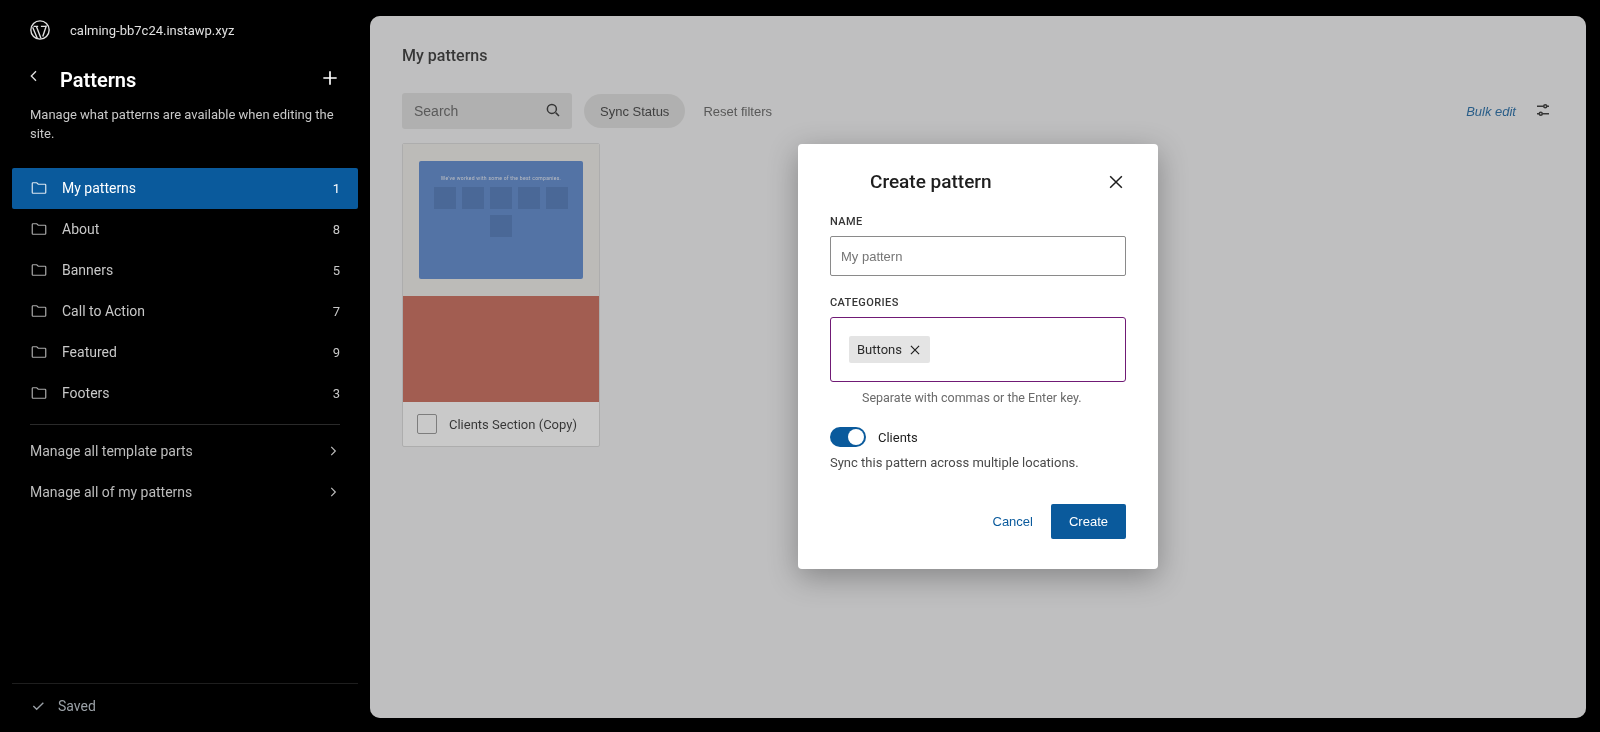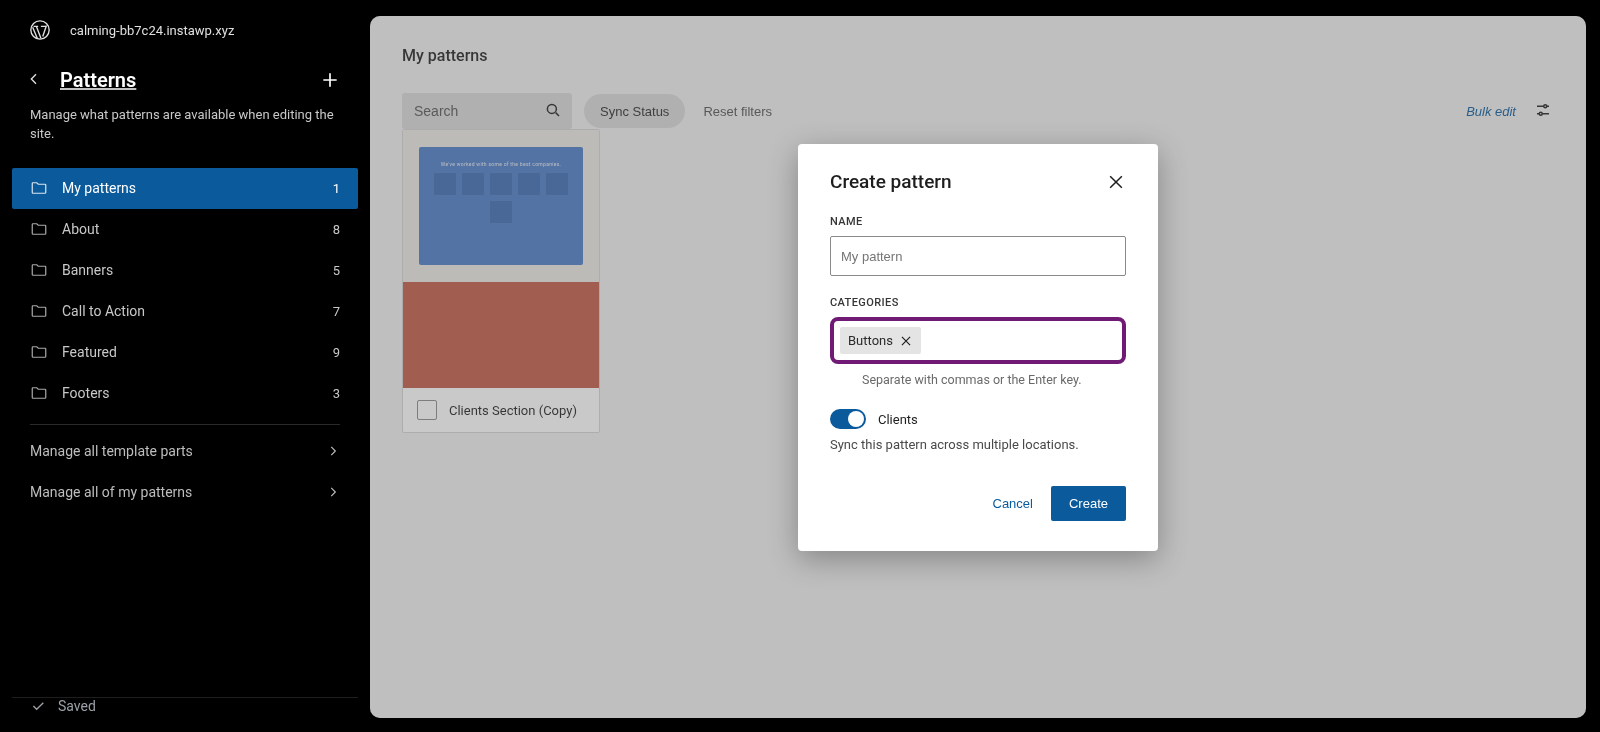--- a/index.html
+++ b/index.html
@@ -34,23 +34,22 @@
 
 .layout { display: flex; height: calc(100% - 60px); }
 .sidebar {
   width: 370px;
   padding: 0 12px;
   color: #c0c0c0;
   display: flex;
   flex-direction: column;
 }
 .sidebar-header {
-  display: flex; align-items: center; gap: 16px;
+  display: flex; gap: 16px;
   padding: 8px 18px 14px 14px;
-  text-decoration: underline;
 }
 .sb-back { width: 18px; height: 18px; cursor: pointer; color: #e0e0e0;}
 .sb-title { font-size: 20px; font-weight: 600; color: #fff; }
 .sb-add { margin-left: auto; width: 20px; height: 20px; cursor: pointer; color: #fff; }
 .sb-desc { font-size: 13px; color: #c8c8c8; line-height: 1.45; padding: 0 18px 24px; }
 .sb-list { list-style: none; }
 .sb-item {
   display: flex; align-items: center; gap: 14px;
   padding: 10px 18px; height: 41px;
   font-size: 14px; color: #c8c8c8; cursor: pointer;
@@ -58,21 +57,21 @@
 }
 .sb-item.active { background: #0a5a9c; color: #fff; }
 .sb-item .folder { width: 18px; height: 18px; opacity: 0.85; }
 .sb-item .count { margin-left: auto; font-size: 13px; }
 .sb-divider { height: 1px; background: #2a2a2a; margin: 10px 18px 6px; }
 .sb-link {
   display: flex; align-items: center; justify-content: space-between;
   padding: 10px 18px; height: 41px; font-size: 14px; color: #bdbdbd; cursor: pointer;
 }
 .sb-footer {
-  margin-top: auto; padding: 0 18px 18px; display: flex; align-items: center; gap: 12px;
+  margin-top: auto; padding: 14px 18px 18px; display: flex; align-items: center; gap: 12px;
   font-size: 14px; color: #9aa0a6; border-top: 1px solid #1e1e1e;
 }
 
 .main {
   flex: 1;
   background: #f0f0f1;
   margin: -44px 14px 14px 0;
   border-radius: 10px;
   padding: 30px 32px;
   position: relative;
@@ -93,21 +92,21 @@
 .pill {
   height: 34px; padding: 0 16px; border-radius: 17px; background: #d9d9d9;
   border: none; font-size: 13px; color: #2b2b2b; cursor: pointer;
 }
 .linkbtn { background: none; border: none; font-size: 13px; color: #525252; cursor: pointer; margin-left: 6px; }
 .toolbar-right { margin-left: auto; display: flex; align-items: center; gap: 18px; }
 .bulkedit { color: #0a5a9c; font-size: 13px; background: none; border: none; cursor: pointer; font-style: italic; }
 .settings-icon { width: 20px; height: 20px; cursor: pointer; color: #1e1e1e; }
 
 .card {
-  width: 198px; background: #fff;
+  margin-top: 14px; width: 198px; background: #fff;
   border: 1px solid #d4d4d4; border-radius: 2px; overflow: hidden;
 }
 .card-preview { height: 258px; display: flex; flex-direction: column; }
 .cp-top { flex: 0 0 152px; background: #eceae5; display: flex; align-items: center; justify-content: center; padding: 16px;}
 .cp-blue { width: 100%; height: 118px; background: #4a7bc8; border-radius: 2px; display:flex; flex-direction:column; align-items:center; padding-top:14px; gap:6px;}
 .cp-blue-text { font-size: 5px; color: #e8ecf4; letter-spacing: 0.3px;}
 .cp-row { display:flex; gap:6px;}
 .cp-sq { width:22px; height:22px; background:#3d6ab3; }
 .cp-sq2 { width:22px; height:22px; background:#3d6ab3; align-self:center;}
 .cp-bottom { flex: 1; background: #c45a47; }
@@ -120,31 +119,31 @@
 .modal-overlay {
   position: absolute; inset: 0; background: rgba(100,100,100,0.35);
   display: flex; align-items: flex-start; justify-content: center;
   padding-top: 128px;
 }
 .modal {
   width: 360px; background: #fff; border-radius: 4px;
   box-shadow: 0 8px 30px rgba(0,0,0,0.3);
   padding: 26px 32px 30px; color: #1e1e1e;
 }
-.modal-head { display:flex; align-items:center; margin-bottom: 22px; }
+.modal-head { display:flex; align-items:center; margin-bottom: 22px; margin-left: 40px; }
 .modal-title { font-size: 19px; font-weight: 500; }
 .modal-close { margin-left:auto; width:20px; height:20px; cursor:pointer; }
 .field-label { font-size: 11px; letter-spacing: 0.4px; text-transform: uppercase; color: #363636; margin-bottom: 8px; font-weight: 500;}
 .text-input {
   width: 100%; height: 40px; border: 1px solid #8a8a8a; border-radius: 2px;
   padding: 0 10px; font-size: 13px; color: #3a3a3a; margin-bottom: 20px;
 }
 .tag-input {
-  width: 100%; min-height: 42px; border: 4px solid #701a75; border-radius: 8px;
-  padding: 6px; display:flex; align-items:center; gap:6px;
+  width: 100%; min-height: 42px; border: 1px solid #701a75; border-radius: 3px;
+  padding: 18px; display:flex; align-items:center; gap:6px;
 }
 .tag {
   display:inline-flex; align-items:center; gap:6px;
   background: #e4e4e4; padding: 6px 8px; border-radius: 2px; font-size: 13px; color: #2b2b2b;
 }
 .tag-x { width: 14px; height: 14px; cursor: pointer; }
 .hint { font-size: 12.5px; color: #6a6a6a; margin-top: 8px; margin-bottom: 22px; margin-left: 32px; }
 .toggle-row { display:flex; align-items:center; gap:12px; }
 .toggle {
   width: 36px; height: 20px; background: #0a5a9c; border-radius: 10px; position: relative; cursor: pointer;

